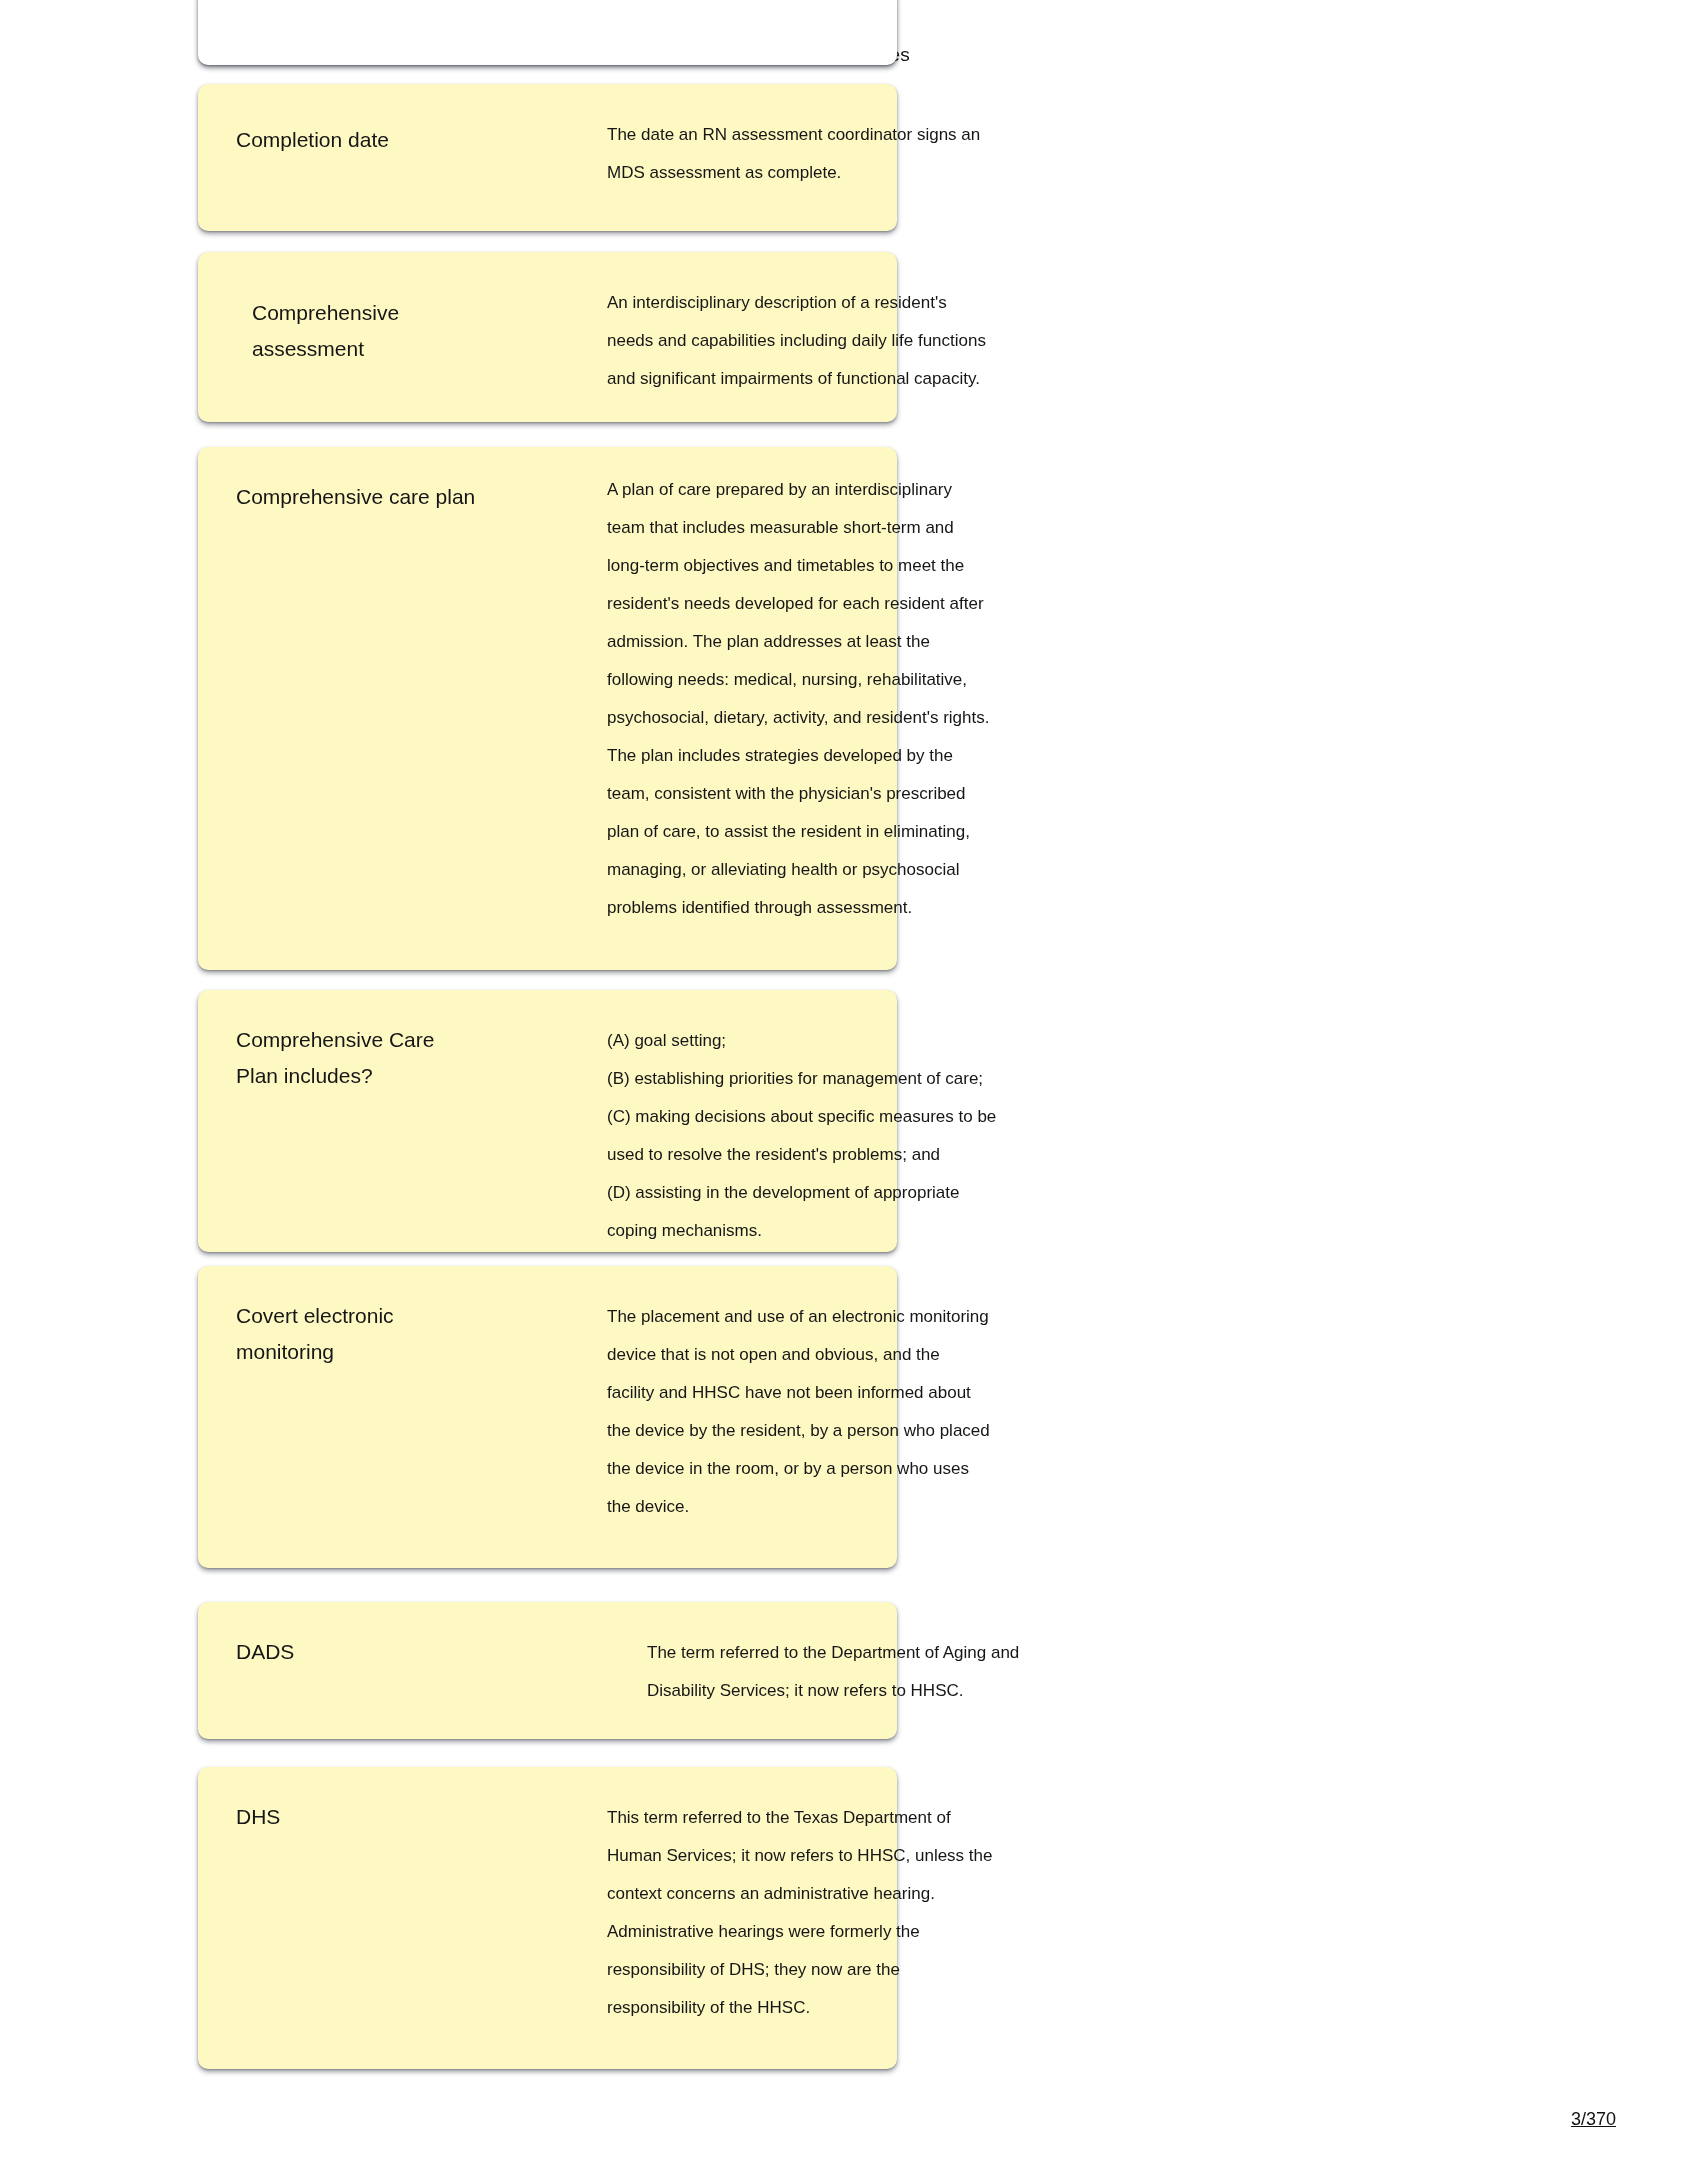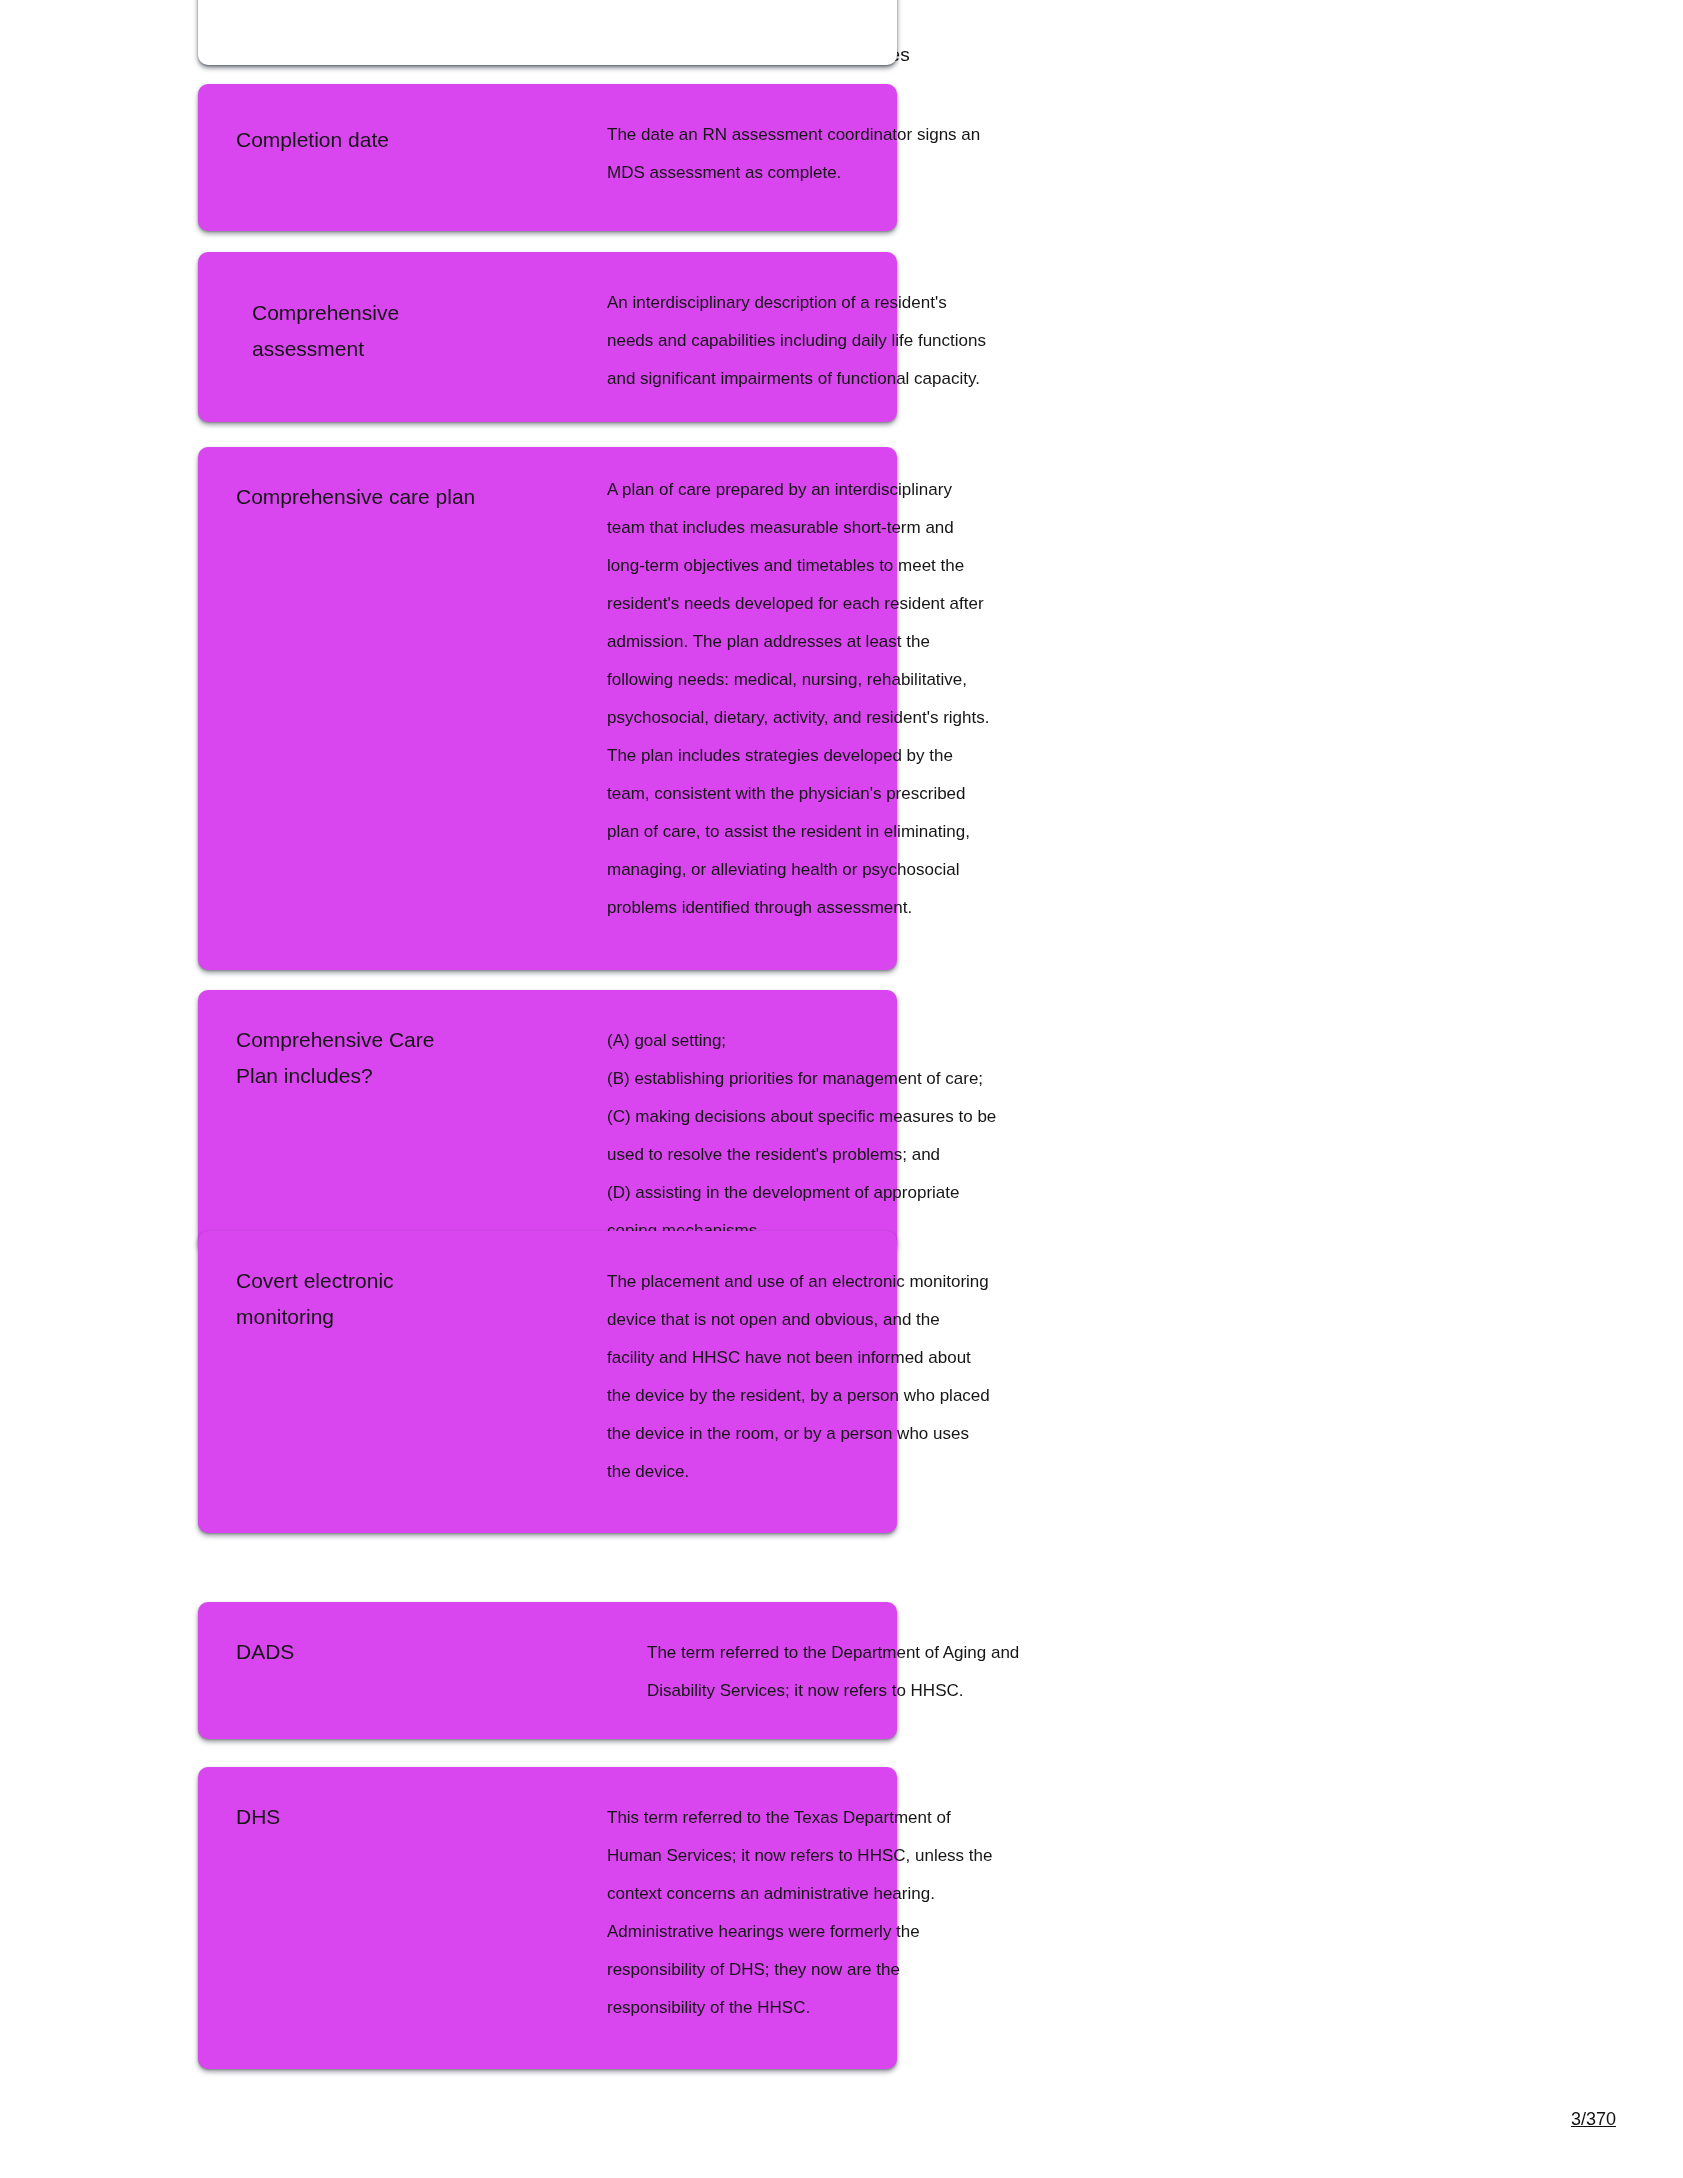--- a/index.html
+++ b/index.html
@@ -53,21 +53,21 @@
     position: absolute;
     left: 0;
     top: 0;
     width: 1683px;
   }
 
   .card {
     position: absolute;
     left: 198px;
     width: 699px;
-    background: #d946ef;
+    background: #fef9c3;
     border-radius: 10px;
     box-shadow: 0 3px 5px rgba(28,34,48,0.42),
                 0 1px 2px rgba(28,34,48,0.28);
   }
 
   
   .card-row {
     position: absolute;
     left: 0;
     top: 0;
@@ -154,21 +154,21 @@
           <div class="term" style="top: 32px;">Comprehensive Care
 Plan includes?</div>
           <div class="definition" style="top: 32px;">(A) goal setting;
 (B) establishing priorities for management of care;
 (C) making decisions about specific measures to be
 used to resolve the resident's problems; and
 (D) assisting in the development of appropriate
 coping mechanisms.</div>
         </div>
       </div>
-      <div class="card" style="top: 1231px; height: 302px;">
+      <div class="card" style="top: 1266px; height: 302px;">
         <div class="card-row">
           <div class="term" style="top: 32px;">Covert electronic
 monitoring</div>
           <div class="definition" style="top: 32px;">The placement and use of an electronic monitoring
 device that is not open and obvious, and the
 facility and HHSC have not been informed about
 the device by the resident, by a person who placed
 the device in the room, or by a person who uses
 the device.</div>
         </div>

